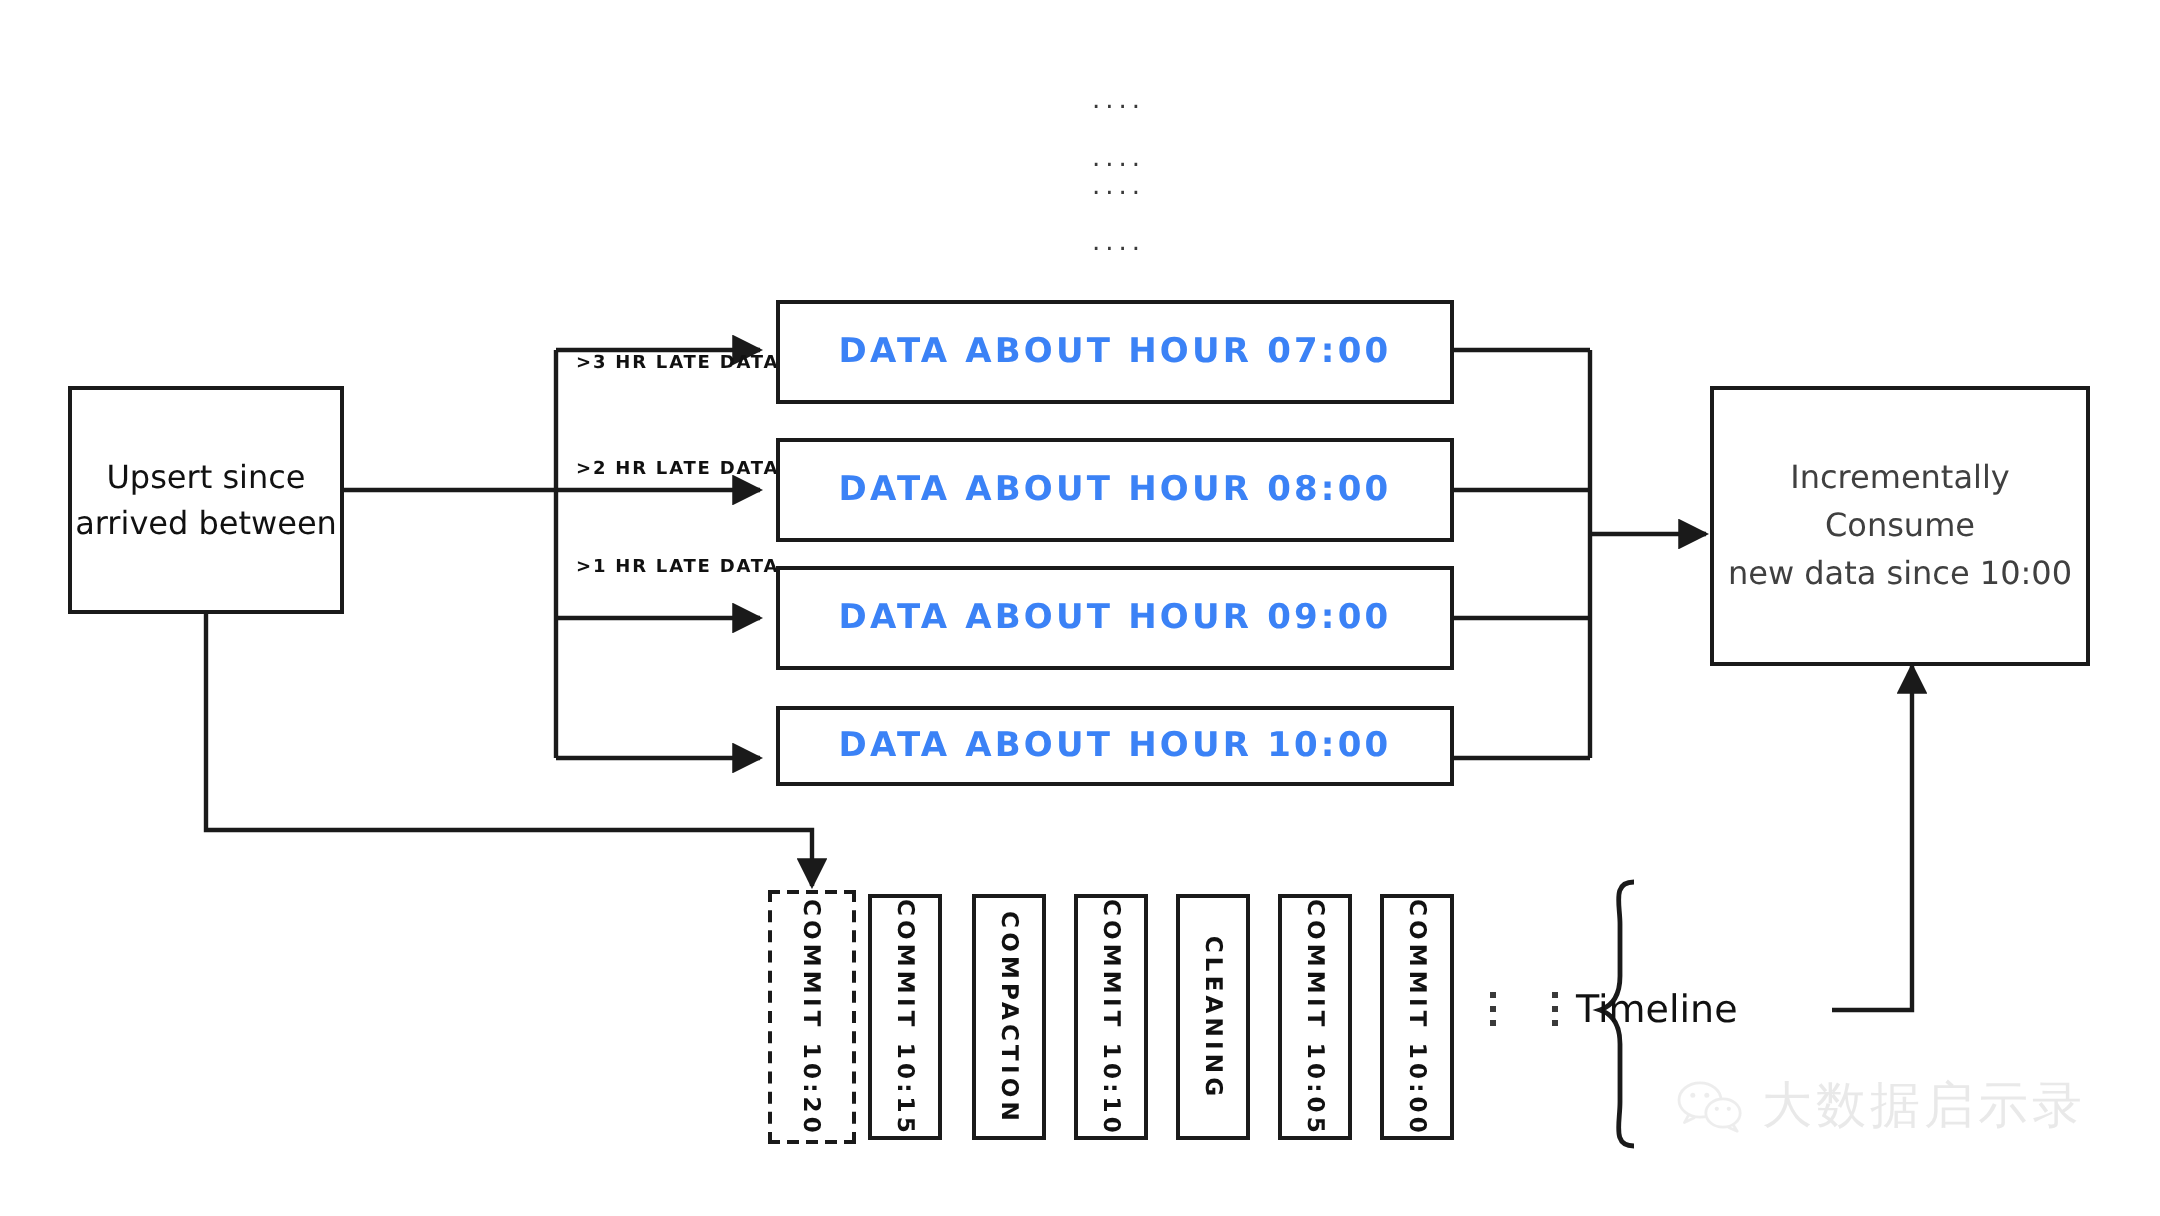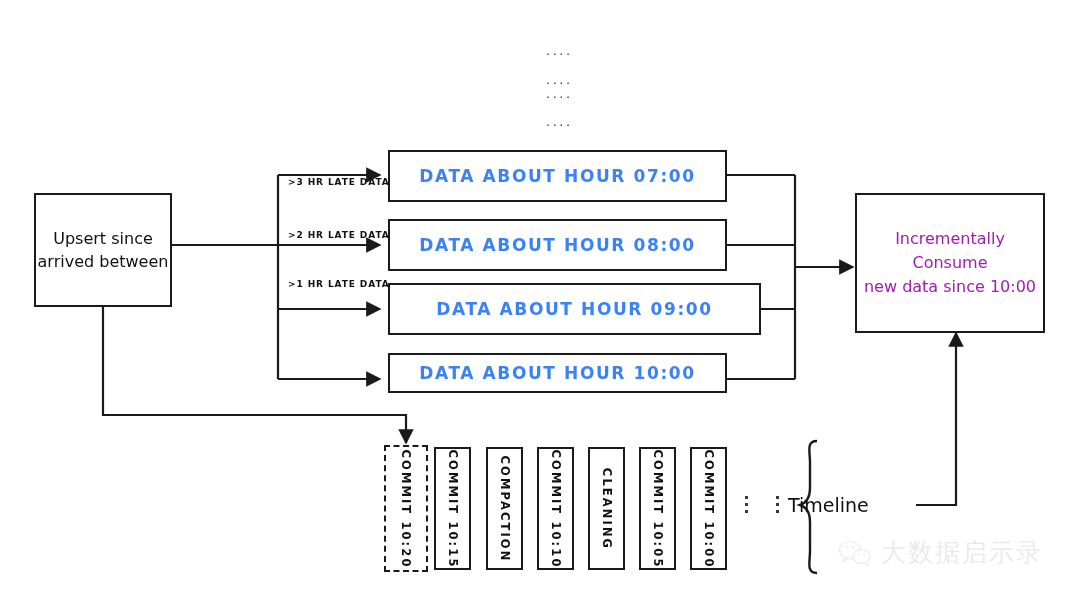--- a/index.html
+++ b/index.html
@@ -40,21 +40,21 @@
   .src-box-text {
     font-size: 16px;
     line-height: 1.45;
     font-family: "DejaVu Sans", sans-serif;
     color: #111;
   }
   .sink-box-text {
     font-size: 16px;
     line-height: 1.5;
     font-family: "DejaVu Sans", sans-serif;
-    color: #a21caf;
+    color: #404040;
   }
   .hour-box-text {
     font-size: 17px;
     font-weight: 700;
     letter-spacing: 1.6px;
     font-family: "DejaVu Sans", sans-serif;
     color: #3b82f6;
   }
   .edge-label {
     position: absolute;
@@ -197,21 +197,21 @@
   <div class="edge-label" style="left:288px; top:177px;">&gt;3 HR LATE DATA</div>
   <div class="edge-label" style="left:288px; top:230px;">&gt;2 HR LATE DATA</div>
   <div class="edge-label" style="left:288px; top:279px;">&gt;1 HR LATE DATA</div>
 
   <div class="box" style="left:388px; top:150px; width:339px; height:52px;">
     <span class="hour-box-text">DATA ABOUT HOUR 07:00</span>
   </div>
   <div class="box" style="left:388px; top:219px; width:339px; height:52px;">
     <span class="hour-box-text">DATA ABOUT HOUR 08:00</span>
   </div>
-  <div class="box" style="left:388px; top:283px; width:373px; height:52px;">
+  <div class="box" style="left:388px; top:283px; width:339px; height:52px;">
     <span class="hour-box-text">DATA ABOUT HOUR 09:00</span>
   </div>
   <div class="box" style="left:388px; top:353px; width:339px; height:40px;">
     <span class="hour-box-text">DATA ABOUT HOUR 10:00</span>
   </div>
 
   <div class="box" style="left:855px; top:193px; width:190px; height:140px;">
     <div class="sink-box-text">
       <div>Incrementally Consume</div>
       <div>new data since 10:00</div>

